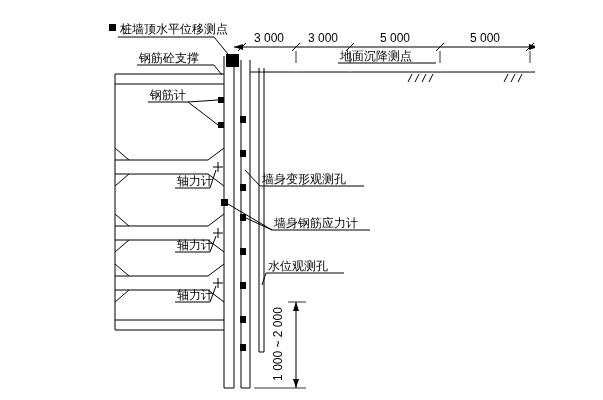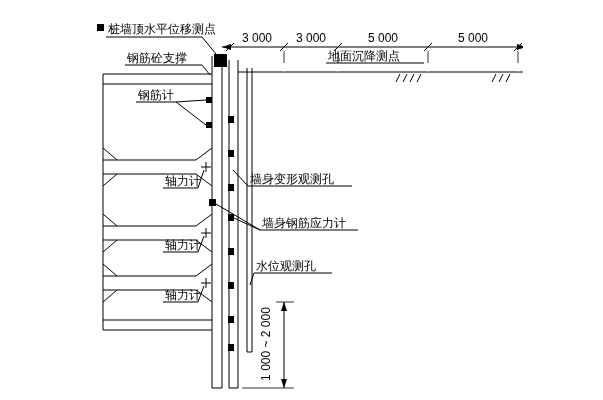--- a/index.html
+++ b/index.html
@@ -2,20 +2,21 @@
 <html><head>
 <meta charset="utf-8">
 <style>
   html,body{margin:0;padding:0;background:#ffffff;}
   .sheet{
     position:relative;
     width:523px;height:400px;
     background:#ffffff;
     font-family:"Liberation Sans","DejaVu Sans",sans-serif;
     overflow:hidden;
+    padding-left:12px;
   }
   svg{display:block;}
   svg text{
     font-family:"Liberation Sans","DejaVu Sans",sans-serif;
     font-size:12px;
     fill:#000000;
   }
   svg .dim-num{font-size:12px;}
   svg line, svg polyline, svg path{stroke:#000000;stroke-width:1;fill:none;}
   svg .thin{stroke-width:0.8;}

